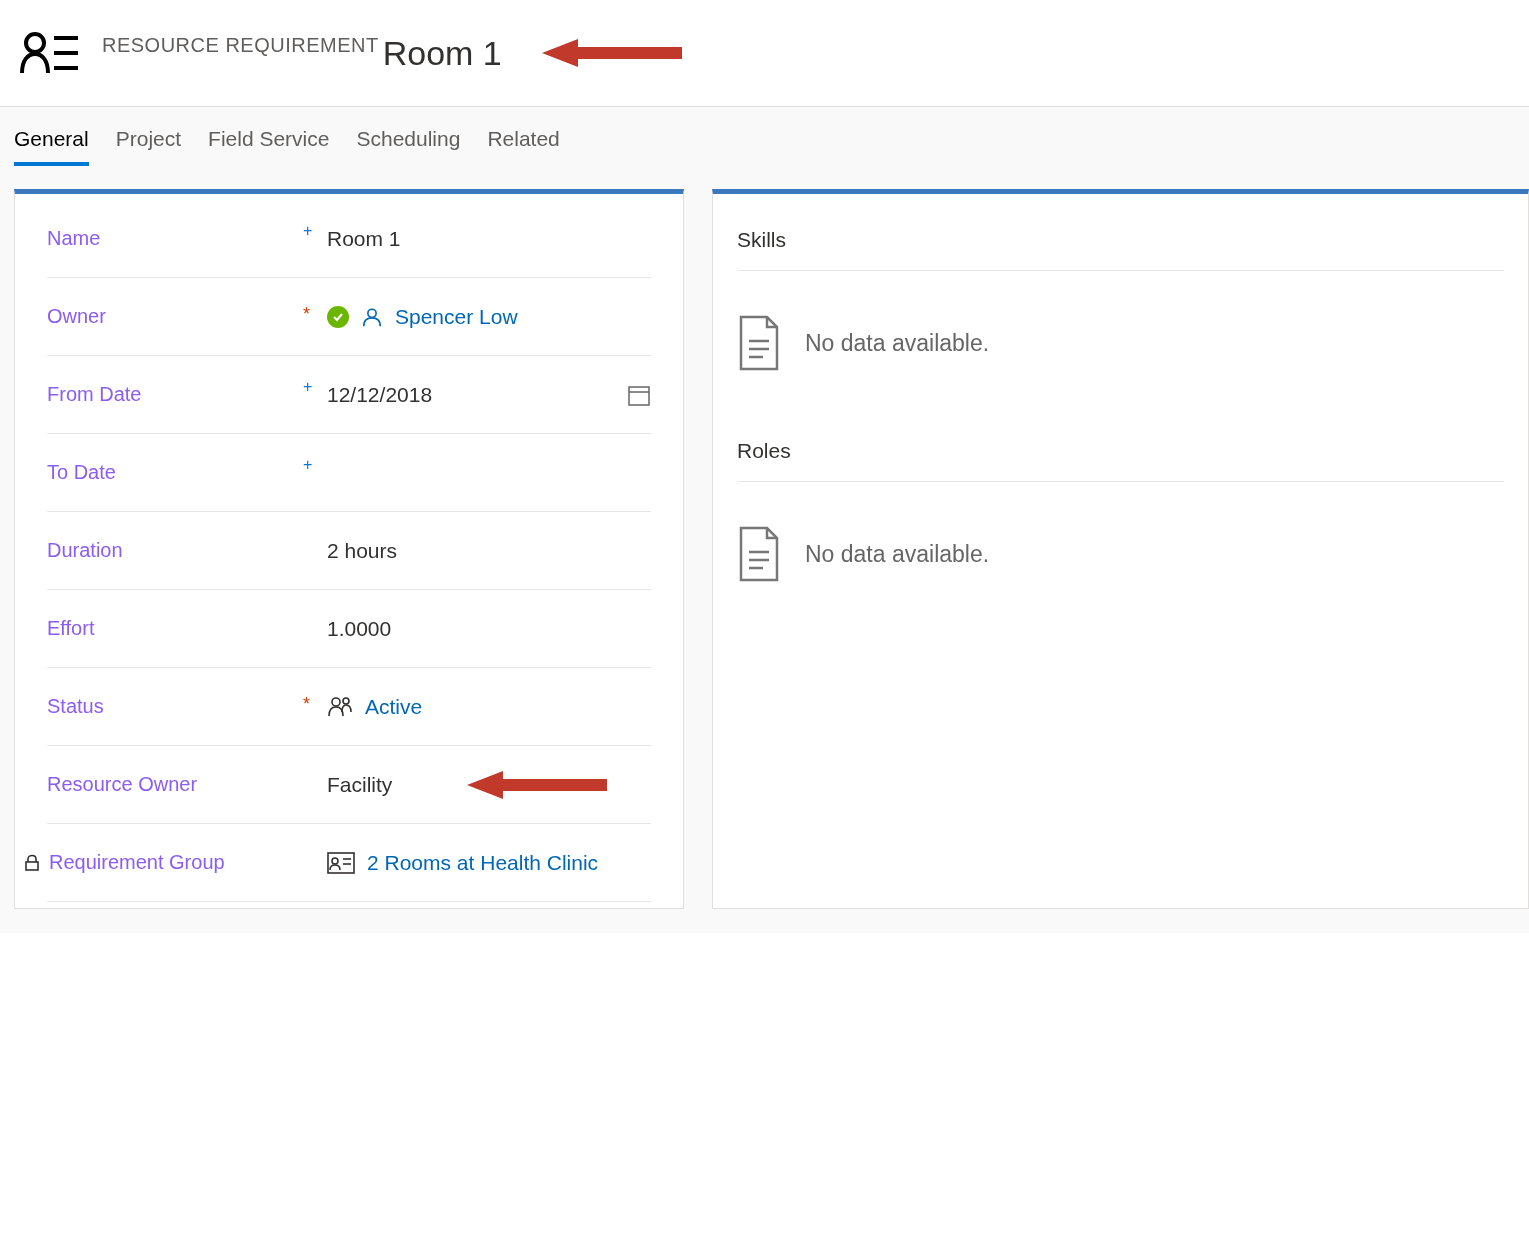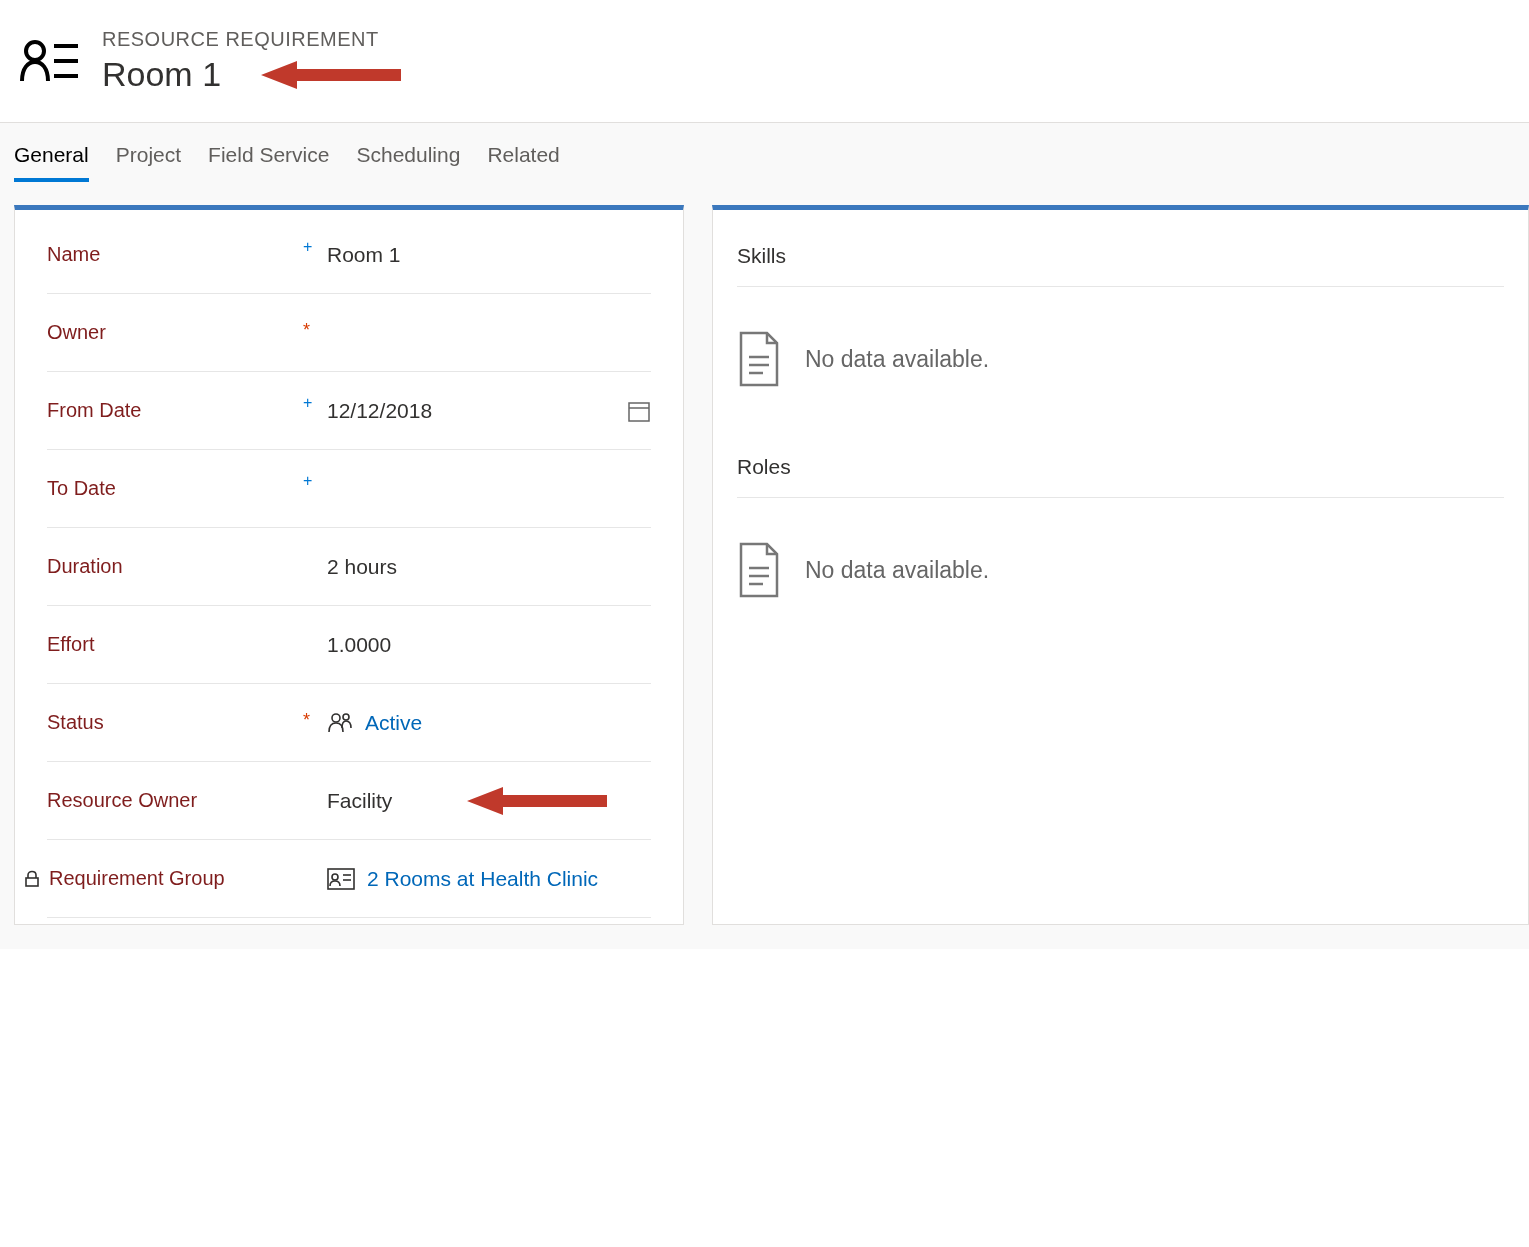--- a/index.html
+++ b/index.html
@@ -17,21 +17,21 @@
     align-items: center;
     padding: 28px 20px 28px 20px;
     gap: 22px;
   }
   .header-icon {
     width: 60px;
     height: 50px;
   }
   .header-text {
     display: flex;
-    flex-direction: column;
+    flex-direction: row;
     gap: 4px;
   }
   .header-eyebrow {
     font-size: 20px;
     color: #605e5c;
     letter-spacing: 0.5px;
   }
   .header-title-row {
     display: flex;
     align-items: center;
@@ -99,21 +99,21 @@
     border-bottom: 1px solid #e6e6e6;
     margin: 0 32px;
     min-height: 78px;
     position: relative;
   }
   .label-col {
     width: 240px;
     display: flex;
     align-items: center;
     gap: 8px;
-    color: #7f1d1d;
+    color: #8b5cf6;
     font-size: 20px;
   }
   .label-col .lock {
     width: 18px;
     height: 18px;
     margin-left: -24px;
   }
   .marker {
     position: absolute;
     left: 256px;
@@ -219,20 +219,32 @@
       <div class="value-col">
           <span>Room 1</span>
         </div>
     </div>
 
     <div class="form-row">
       <div class="label-col">
           <span>Owner</span>
         </div>
       <span class="marker required">*</span>
+      <div class="value-col">
+        <span class="check-badge">
+          <svg viewBox="0 0 12 12" width="12" height="12">
+              <path d="M2 6 L5 9 L10 3" stroke="#fff" stroke-width="2" fill="none"></path>
+            </svg>
+        </span>
+        <svg class="person-icon" viewBox="0 0 24 24" fill="none" stroke="#0067b8" stroke-width="1.8">
+          <circle cx="12" cy="8" r="4.5"></circle>
+          <path d="M3 22 C3 15 7 13 12 13 C17 13 21 15 21 22"></path>
+        </svg>
+        <span class="value-link">Spencer Low</span>
+      </div>
     </div>
 
     <div class="form-row">
       <div class="label-col">
           <span>From Date</span>
         </div>
       <span class="marker recommended">+</span>
       <div class="value-col">
         <span>12/12/2018</span>
         <svg class="calendar-icon" viewBox="0 0 24 24" fill="none" stroke="#666" stroke-width="1.5">

